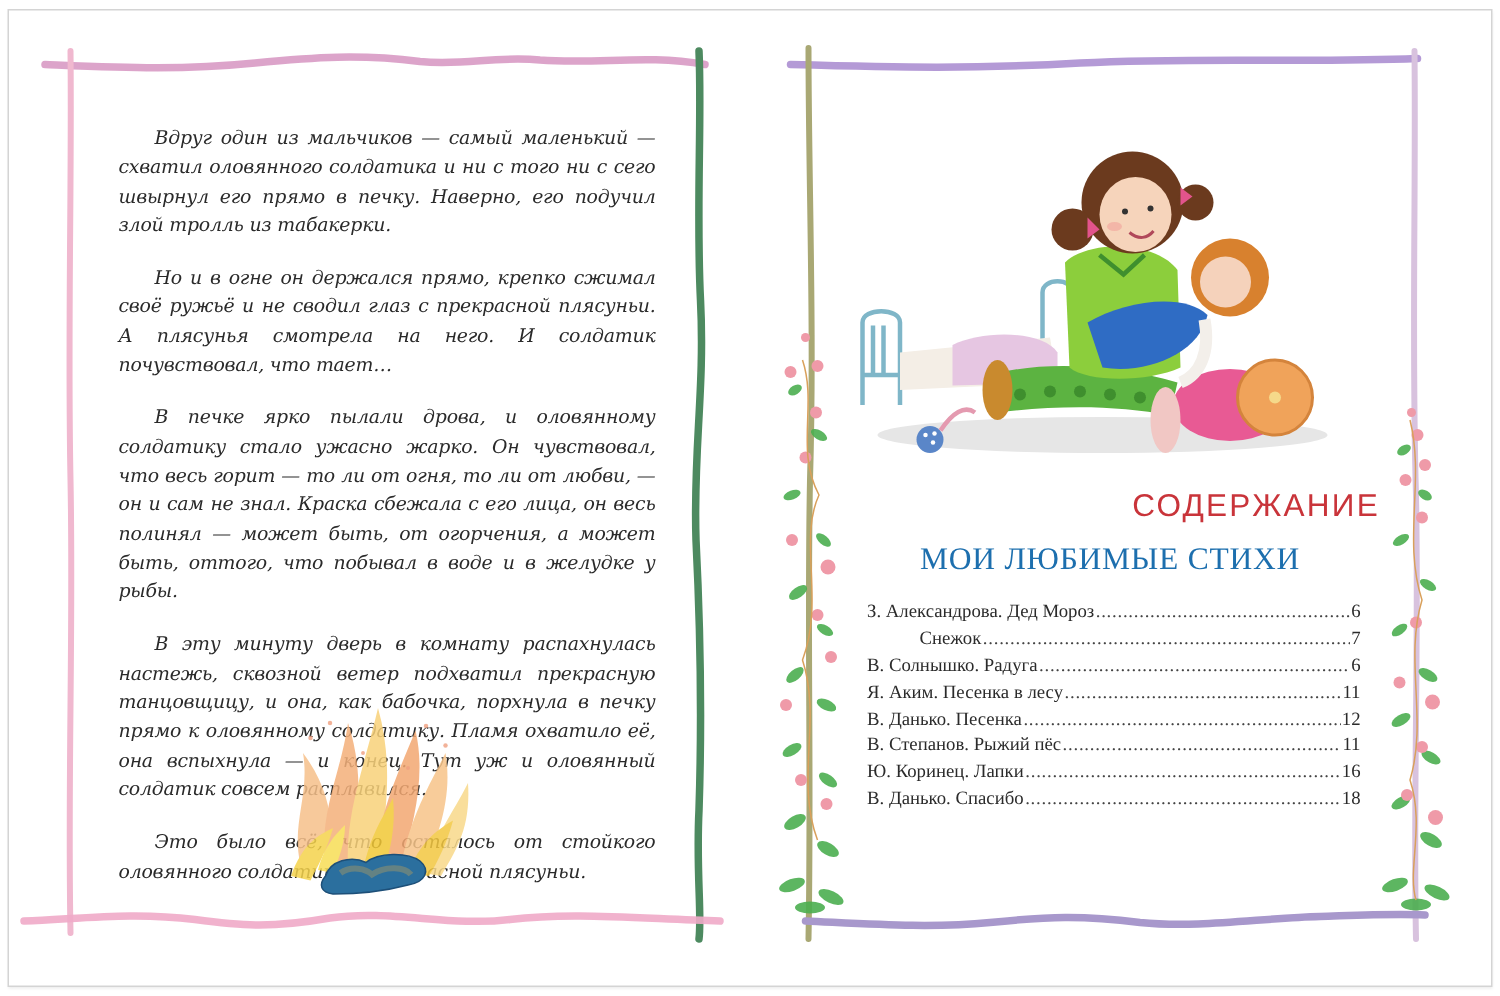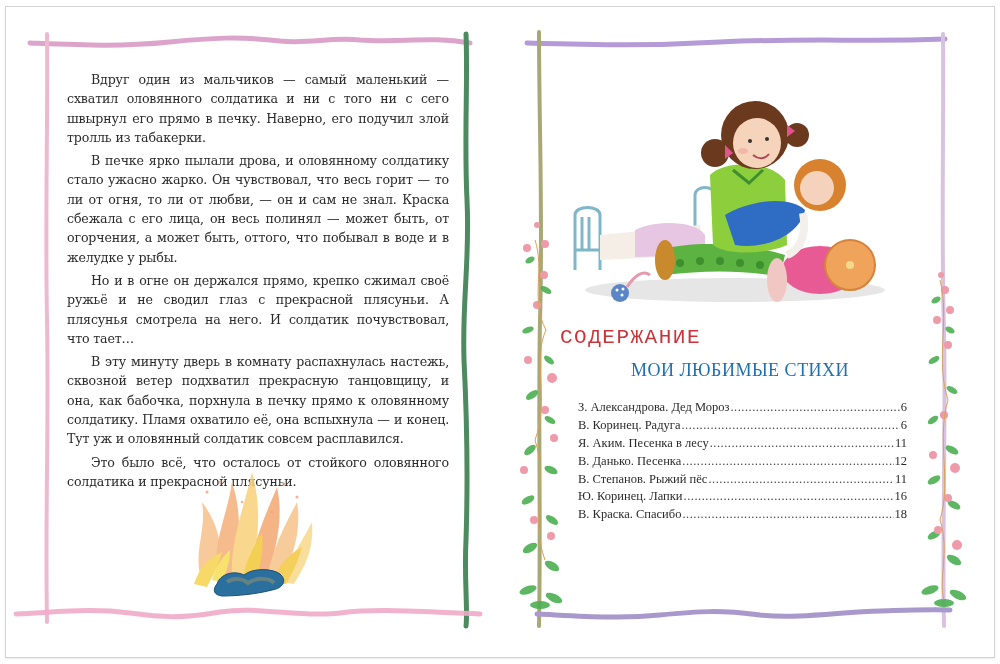--- a/index.html
+++ b/index.html
@@ -25,44 +25,44 @@
       position: absolute;
       left: 63px; top: 66px;
       width: 390px;
       font-family: "DejaVu Serif", serif;
       font-size: 12.6px;
       line-height: 19.3px;
       color: #2a2a2a;
       text-align: justify;
       letter-spacing: -0.15px;
     }
-    .story p { margin: 4px; text-indent: 24px; }
+    .story p { margin: 16px; text-indent: 24px; font-style: italic; }
 
     
     .flame { position: absolute; left: 172px; top: 462px; width: 160px; height: 142px; }
 
     
     .girl { position: absolute; left: 565px; top: 65px; width: 330px; height: 250px; }
 
     
     .toc-title {
       position: absolute;
       left: 560px; top: 326px; width: 360px;
-      text-align: left;
-      font-family: Liberation Mono, monospace;
+      text-align: right;
+      font-family: Liberation Sans, sans-serif;
       font-size: 21px;
       letter-spacing: 1.5px;
       color: #c9343a;
     }
     .toc-subtitle {
       position: absolute;
       left: 560px; top: 360px; width: 360px;
       text-align: center;
       font-family: "Liberation Serif", serif;
-      font-size: 18px;
+      font-size: 21px;
       letter-spacing: 0.5px;
       color: #1d6fae;
     }
 
     .toc {
       position: absolute;
       left: 578px; top: 399px;
       width: 329px;
       font-family: "Liberation Serif", serif;
       font-size: 12.5px;
@@ -169,22 +169,22 @@
       <circle cx="948" cy="498" r="4"></circle>
       <circle cx="938" cy="530" r="4"></circle>
       <circle cx="957" cy="545" r="5"></circle>
     </g>
     <path d="M940,280 C950,320 935,360 948,400 C936,440 952,480 940,520 C950,550 938,580 944,600" stroke="#d9a05b" stroke-width="1" fill="none"></path>
   </g>
 </svg>
 
 <div class="story">
   <p>Вдруг один из мальчиков — самый маленький — схватил оловянного солдатика и ни с того ни с сего швырнул его прямо в печку. Наверно, его подучил злой тролль из табакерки.</p>
+  <p>Но и в огне он держался прямо, крепко сжимал своё ружьё и не сводил глаз с прекрасной плясуньи. А плясунья смотрела на него. И солдатик почувствовал, что тает…</p>
   <p>В печке ярко пылали дрова, и оловянному солдатику стало ужасно жарко. Он чувствовал, что весь горит — то ли от огня, то ли от любви, — он и сам не знал. Краска сбежала с его лица, он весь полинял — может быть, от огорчения, а может быть, оттого, что побывал в воде и в желудке у рыбы.</p>
-  <p>Но и в огне он держался прямо, крепко сжимал своё ружьё и не сводил глаз с прекрасной плясуньи. А плясунья смотрела на него. И солдатик почувствовал, что тает…</p>
   <p>В эту минуту дверь в комнату распахнулась настежь, сквозной ветер подхватил прекрасную танцовщицу, и она, как бабочка, порхнула в печку прямо к оловянному солдатику. Пламя охватило её, она вспыхнула — и конец. Тут уж и оловянный солдатик совсем расплавился.</p>
   <p>Это было всё, что осталось от стойкого оловянного солдатика и прекрасной плясуньи.</p>
 </div>
 
 <svg class="flame" viewBox="0 0 160 142">
   <g opacity="0.85">
     <path d="M30,120 C20,90 35,70 30,40 C45,60 50,80 48,100 Z" fill="#f6c08a"></path>
     <path d="M45,118 C40,80 55,55 60,20 C70,50 68,80 62,110 Z" fill="#f4b07a"></path>
     <path d="M60,115 C58,80 72,45 80,10 C90,45 86,80 80,112 Z" fill="#f9d27a"></path>
     <path d="M78,115 C80,80 95,50 105,25 C112,55 104,85 96,115 Z" fill="#f3a872"></path>
@@ -264,22 +264,27 @@
 
 <div class="toc-title" style="text-transform: uppercase;">Содержание</div>
 <div class="toc-subtitle" style="text-transform: uppercase;">Мои любимые стихи</div>
 
 <div class="toc">
   <div class="toc-row">
     <span class="toc-label">З. Александрова. Дед Мороз</span>
     <span class="toc-dots"></span>
     <span class="toc-page">6</span>
   </div>
-  <div class="toc-row">
-    <span class="toc-label">В. Коринец. Радуга</span>
+  <div class="toc-row indent">
+    <span class="toc-label">Снежок</span>
+    <span class="toc-dots"></span>
+    <span class="toc-page">7</span>
+  </div>
+  <div class="toc-row">
+    <span class="toc-label">В. Солнышко. Радуга</span>
     <span class="toc-dots"></span>
     <span class="toc-page">6</span>
   </div>
   <div class="toc-row">
     <span class="toc-label">Я. Аким. Песенка в лесу</span>
     <span class="toc-dots"></span>
     <span class="toc-page">11</span>
   </div>
   <div class="toc-row">
     <span class="toc-label">В. Данько. Песенка</span>
@@ -290,17 +295,17 @@
     <span class="toc-label">В. Степанов. Рыжий пёс</span>
     <span class="toc-dots"></span>
     <span class="toc-page">11</span>
   </div>
   <div class="toc-row">
     <span class="toc-label">Ю. Коринец. Лапки</span>
     <span class="toc-dots"></span>
     <span class="toc-page">16</span>
   </div>
   <div class="toc-row">
-    <span class="toc-label">В. Краска. Спасибо</span>
+    <span class="toc-label">В. Данько. Спасибо</span>
     <span class="toc-dots"></span>
     <span class="toc-page">18</span>
   </div>
 </div>
 
 </body></html>

